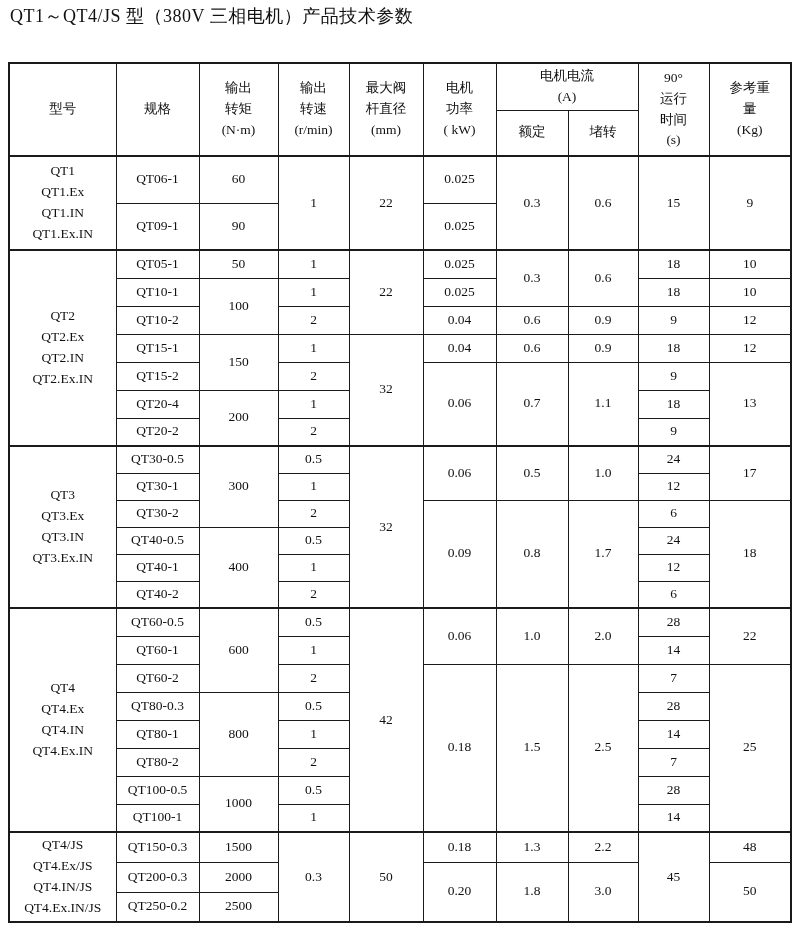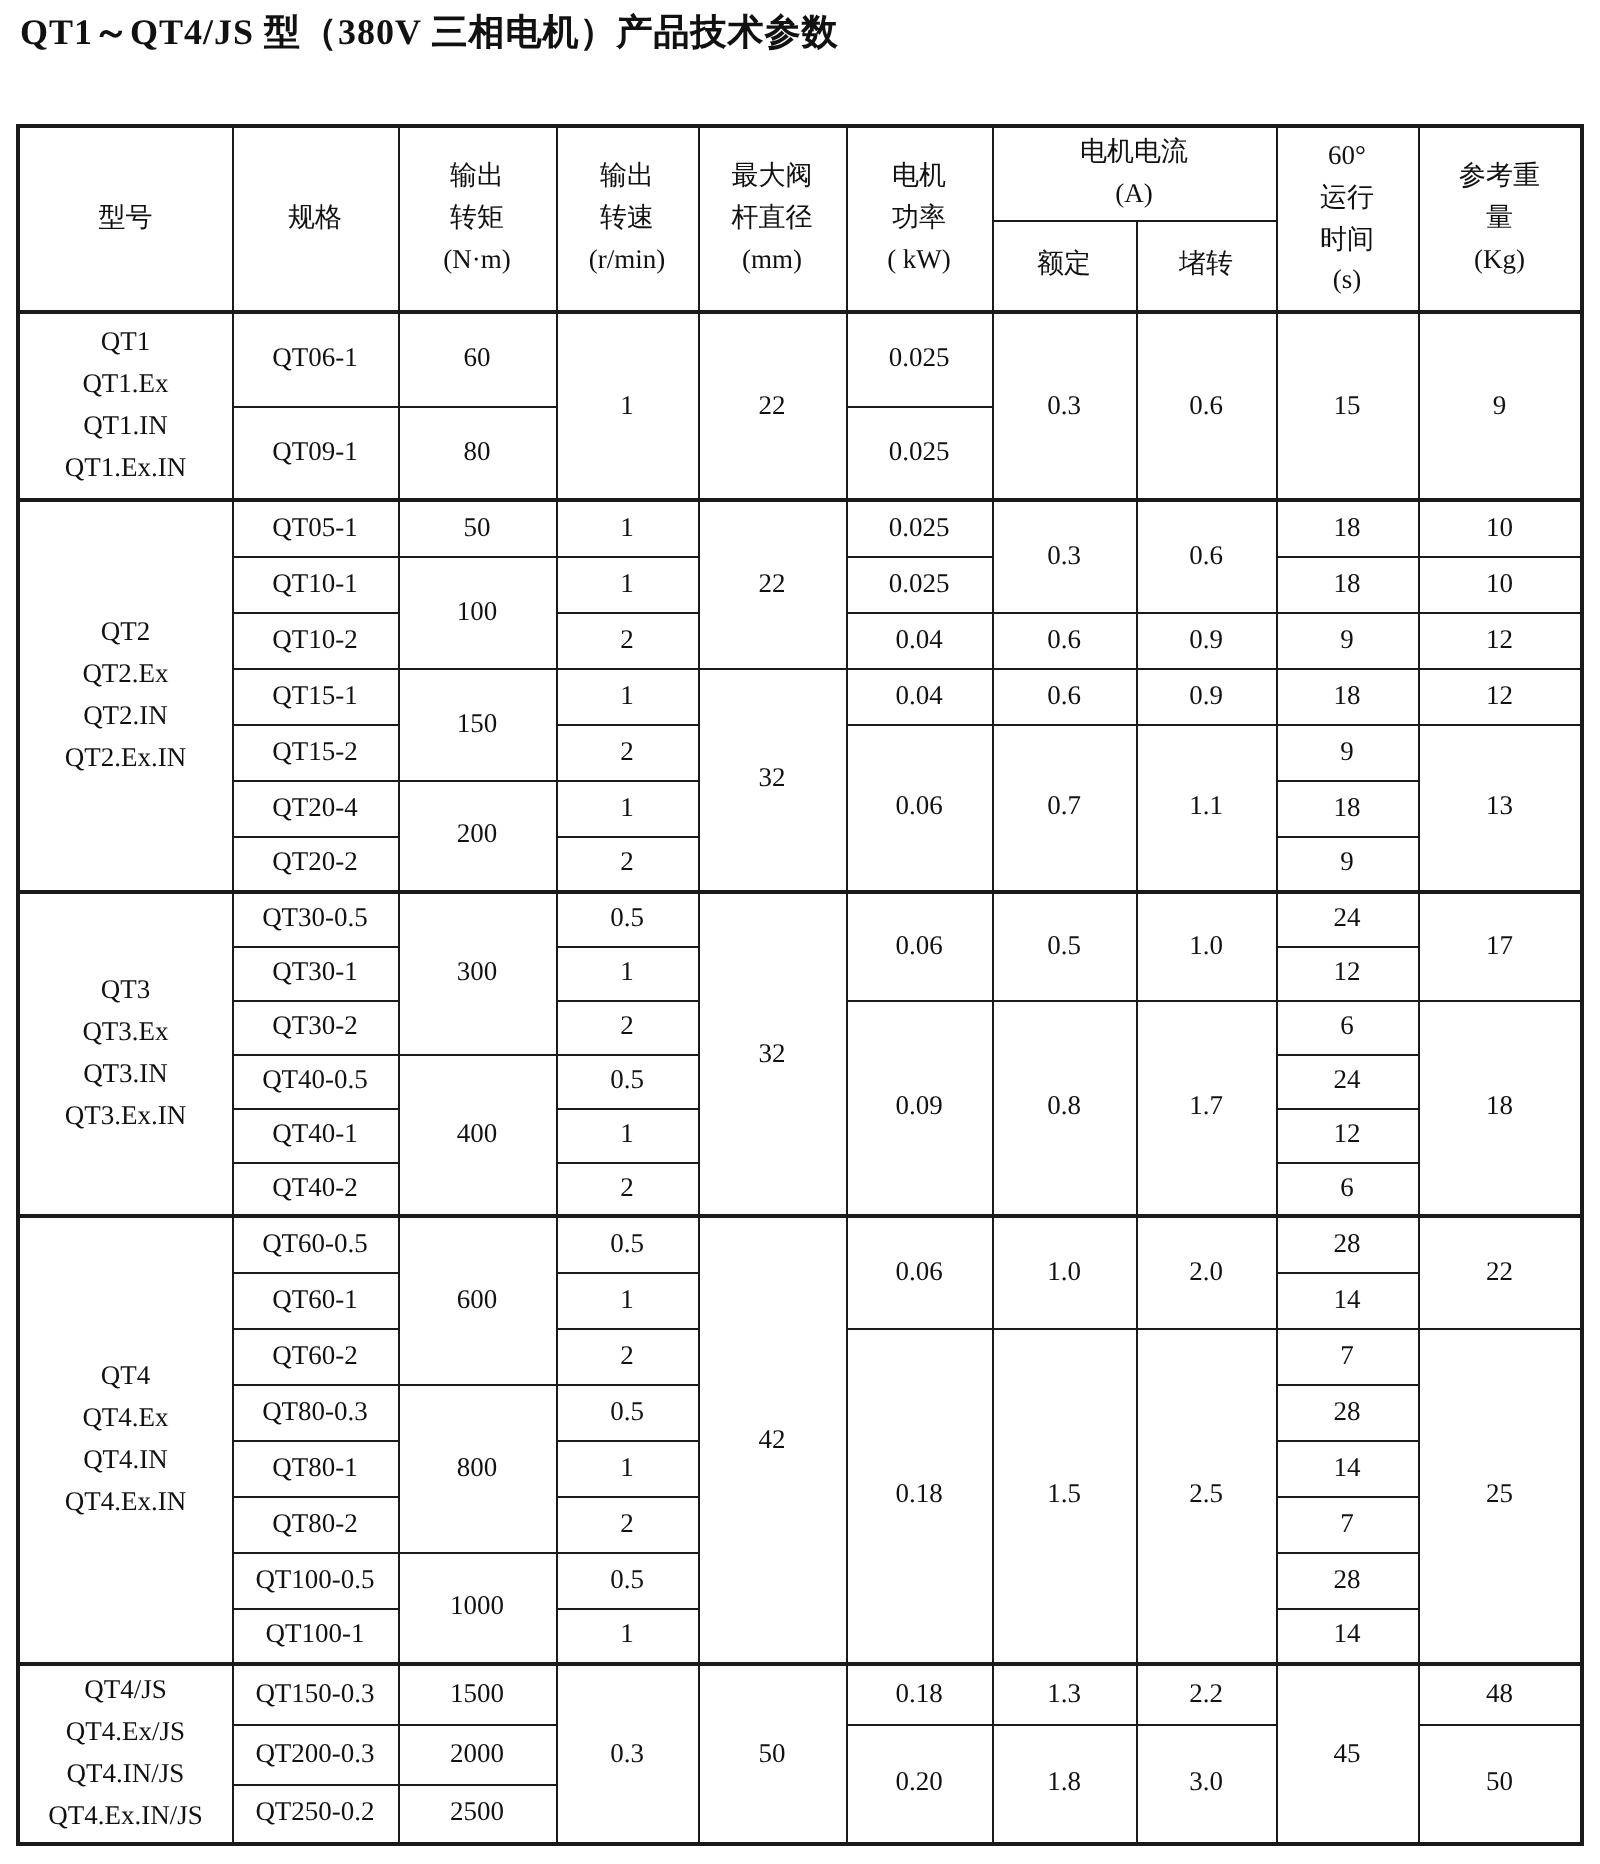--- a/index.html
+++ b/index.html
@@ -14,21 +14,21 @@
     width: 800px;
     height: 932px;
     background: #ffffff;
     overflow: hidden;
   }
   .title {
     position: absolute;
     left: 10px;
     top: 4px;
     font-size: 18px;
-    font-weight: bold;
+    font-weight: normal;
     letter-spacing: 0.5px;
     white-space: nowrap;
   }
   table.spec {
     position: absolute;
     left: 8px;
     top: 62px;
     width: 782px;
     border-collapse: collapse;
     table-layout: fixed;
@@ -97,21 +97,21 @@
 转速
 (r/min)</th>
         <th rowspan="2">最大阀
 杆直径
 (mm)</th>
         <th rowspan="2">电机
 功率
 ( kW)</th>
         <th colspan="2">电机电流
 (A)</th>
-        <th rowspan="2">60°
+        <th rowspan="2">90°
 运行
 时间
 (s)</th>
         <th rowspan="2">参考重
 量
 (Kg)</th>
       </tr>
       <tr class="h-bot">
         <th>额定</th>
         <th>堵转</th>
@@ -128,21 +128,21 @@
           <td rowspan="2" class="c-speed">1</td>
           <td rowspan="2" class="c-stem">22</td>
           <td class="c-power">0.025</td>
           <td rowspan="2" class="c-rated">0.3</td>
           <td rowspan="2" class="c-stall">0.6</td>
           <td rowspan="2" class="c-time">15</td>
           <td rowspan="2" class="c-weight">9</td>
         </tr>
         <tr>
           <td class="c-spec">QT09-1</td>
-          <td class="c-torque">80</td>
+          <td class="c-torque">90</td>
           <td class="c-power">0.025</td>
         </tr>
       </tbody>
     <tbody class="sec-qt2">
         <tr>
           <td rowspan="7" class="c-model">QT2
 QT2.Ex
 QT2.IN
 QT2.Ex.IN</td>
           <td class="c-spec">QT05-1</td>

